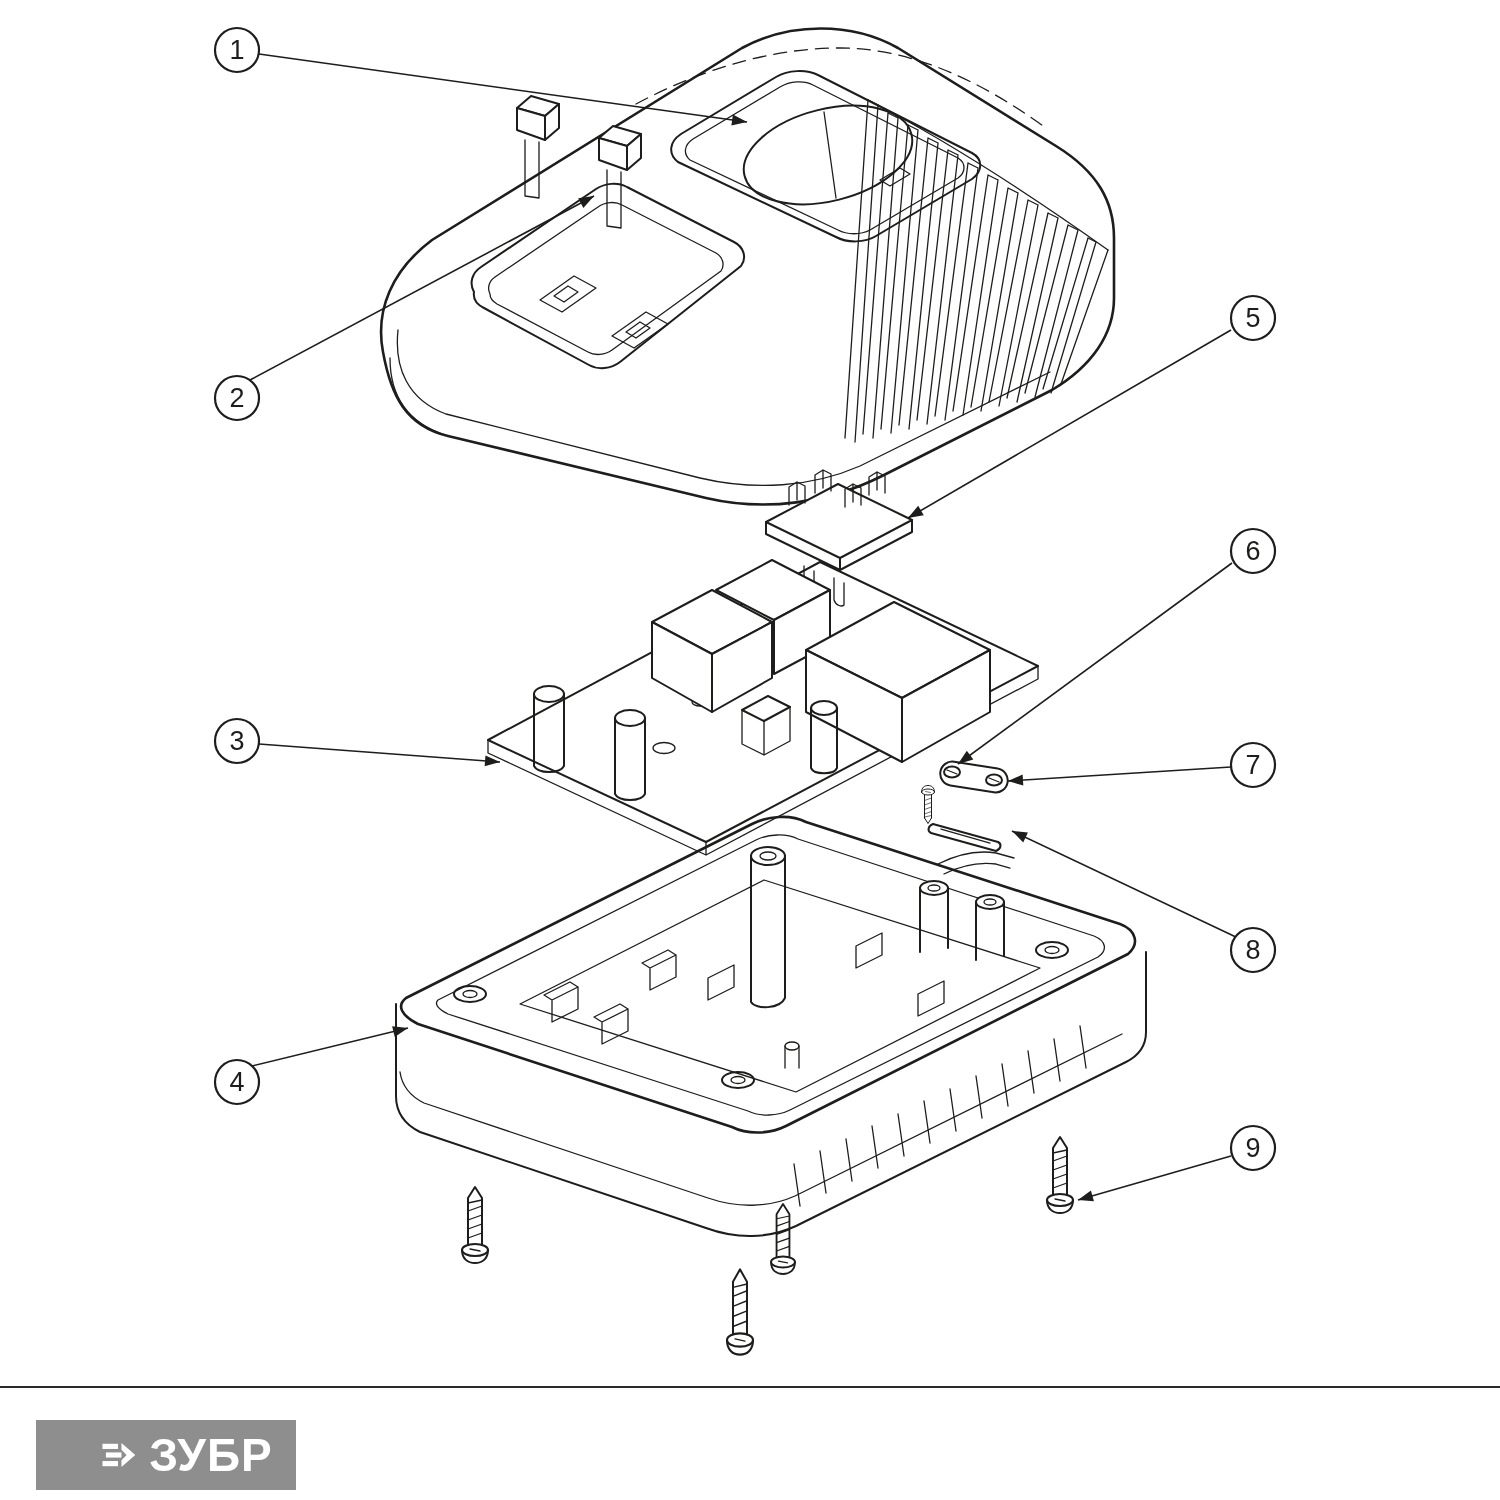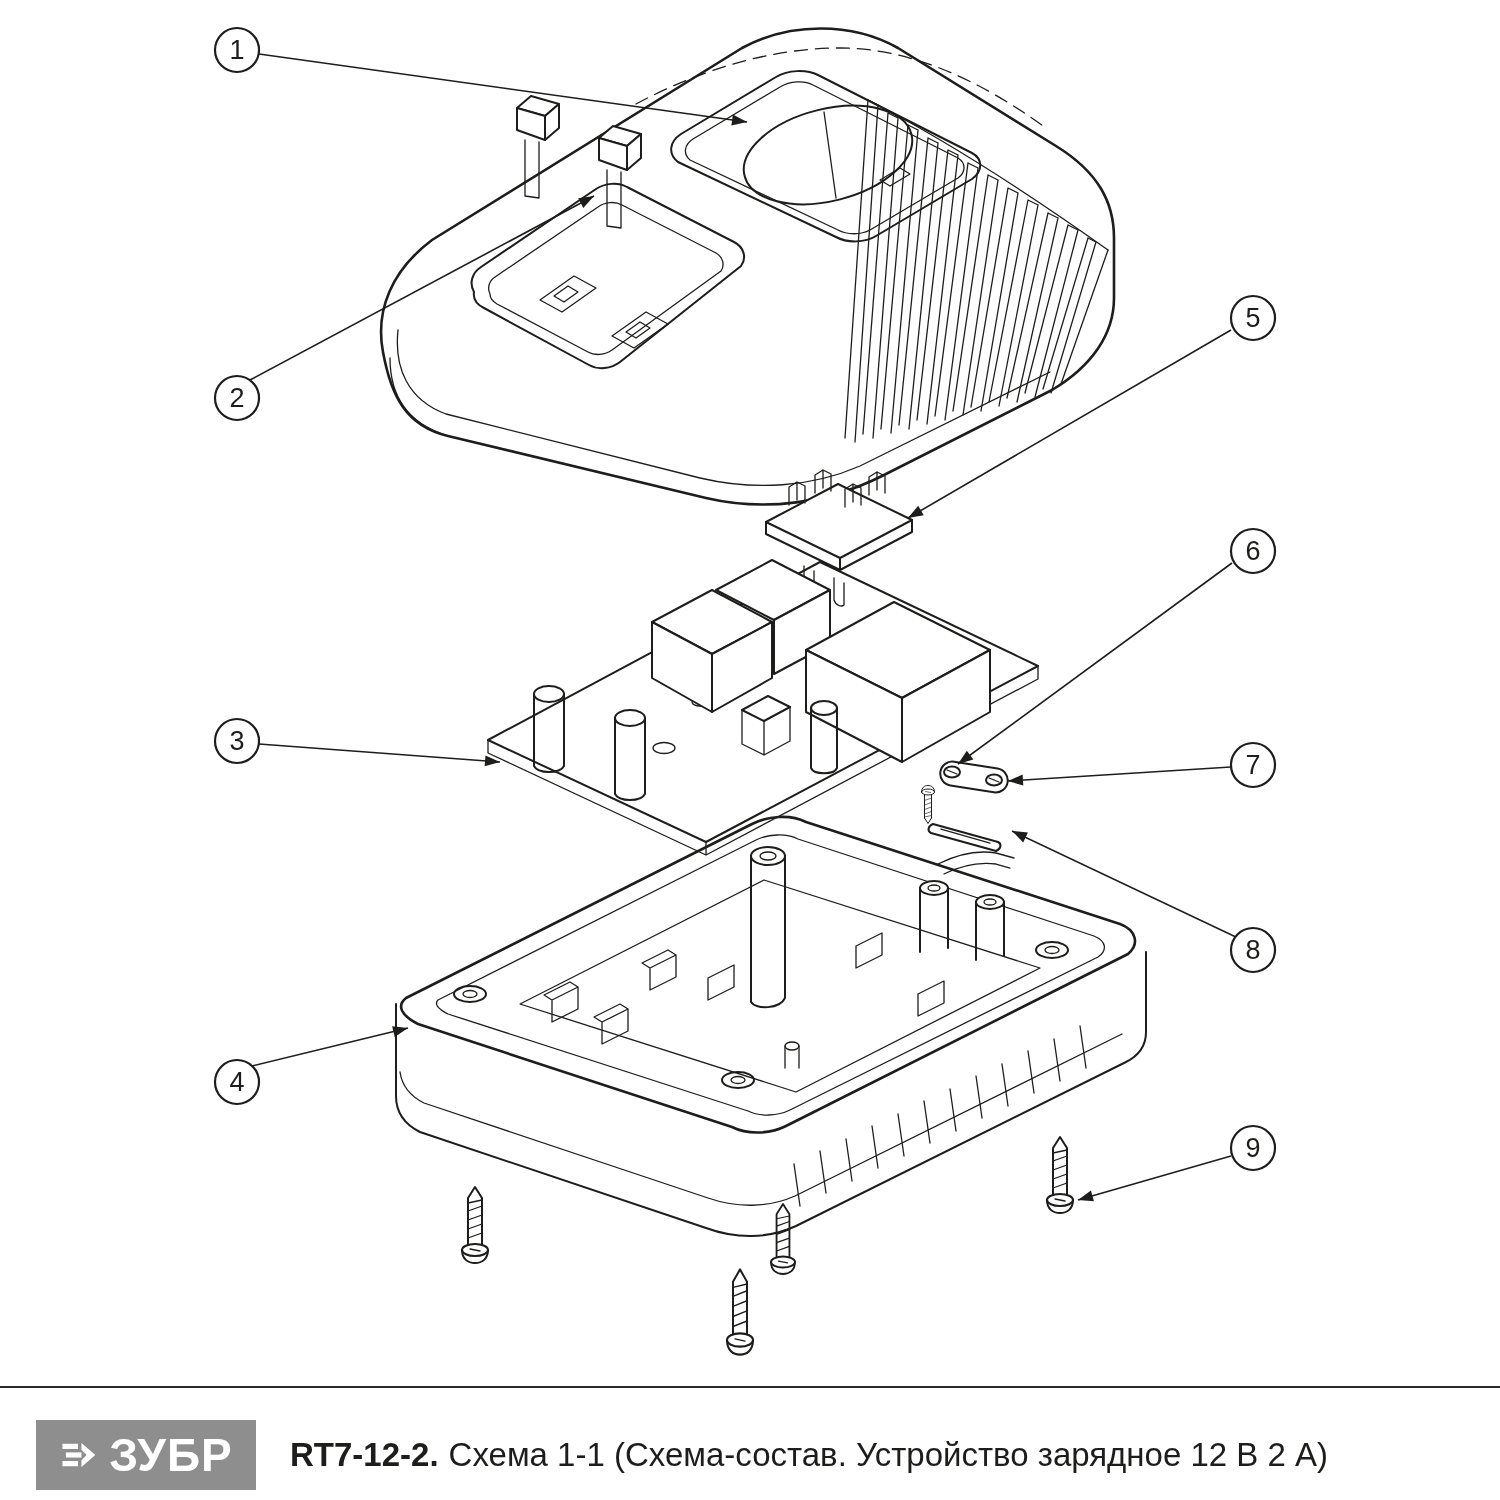--- a/index.html
+++ b/index.html
@@ -13,21 +13,21 @@
   .heavy{stroke-width:2.6;}
   .thin{stroke-width:1.3;}
   .dash{stroke-dasharray:13 8;}
   .leader{fill:none;stroke:#1d1d1b;stroke-width:1.6;}
   .balloon-circle{fill:#fff;stroke:#1d1d1b;stroke-width:2.2;}
   .balloon-num{font-family:"Liberation Sans",sans-serif;font-size:27px;fill:#1d1d1b;text-anchor:middle;}
 
   
   .footer-rule{position:absolute;left:0;top:1386px;width:1500px;height:0;border-top:2px solid #2a2a2a;}
   .footer{position:absolute;left:36px;top:1420px;display:flex;align-items:center;gap:34px;}
-  .logo{width:220px;height:70px;background:#8e8e8e;display:flex;align-items:center;justify-content:center;gap:12px;}
+  .logo{width:220px;height:70px;background:#8e8e8e;display:flex;align-items:center;justify-content:center;gap:12px;padding-left:40px;}
   .logo-text{color:#fff;font-weight:bold;font-size:46px;letter-spacing:1px;line-height:1;}
   .title{font-size:33px;color:#1d1d1b;white-space:nowrap;}
   .title .model{font-weight:bold;}
   .title .caption{margin-left:10px;font-weight:400;}
 </style>
 </head>
 <body>
 
 <div class="stage">
 
@@ -278,18 +278,15 @@
   <div class="footer">
     <div class="logo">
       <svg width="38" height="36" viewBox="0 0 44 40">
         <path fill="#ffffff" d="M4 7 H22 V13 H4 Z"></path>
         <path fill="#ffffff" d="M8 17 H26 V23 H8 Z"></path>
         <path fill="#ffffff" d="M4 27 H22 V33 H4 Z"></path>
         <path fill="#ffffff" d="M26 6 L42 20 L26 34 L26 26 L32 20 L26 14 Z"></path>
       </svg>
       <span class="logo-text">ЗУБР</span>
     </div>
-    <div class="title">
-      <span class="model">RT7-12-2.</span><span class="caption">Схема 1-1 (Схема-состав. Устройство зарядное 12 В 2 А)</span>
-    </div>
   </div>
 
 </div>
 
 </body></html>

